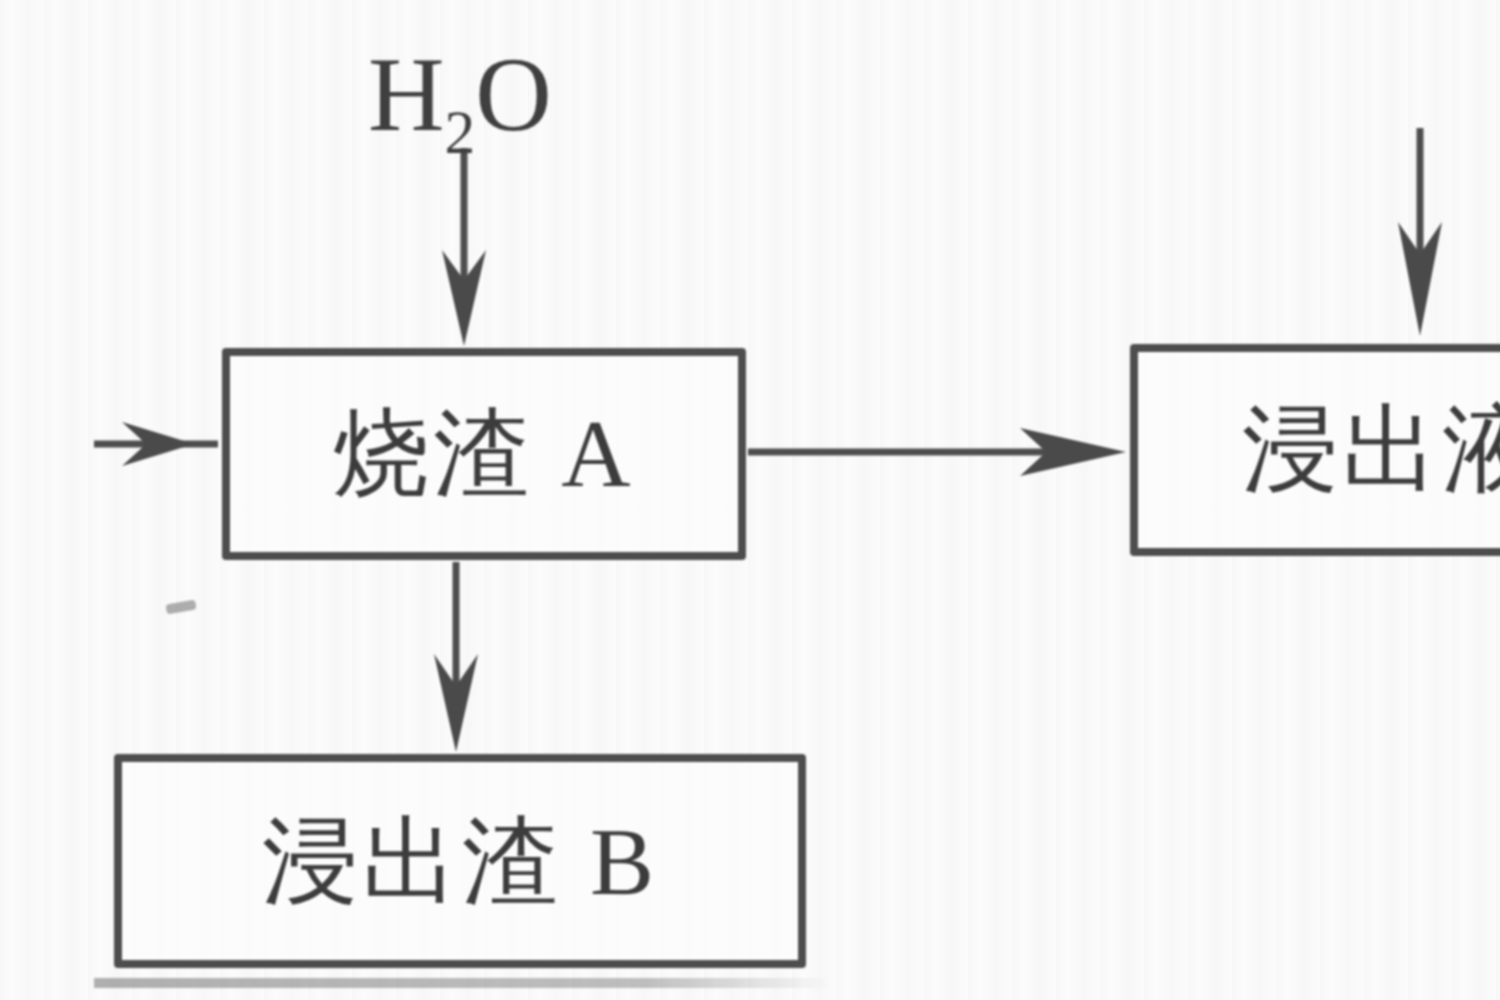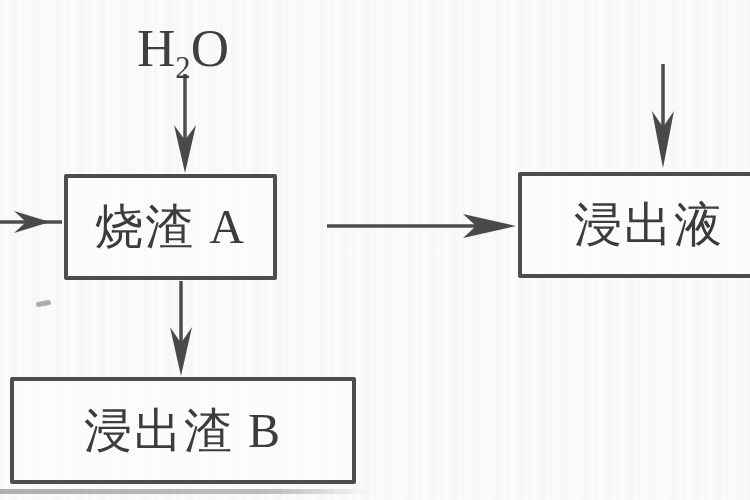--- a/index.html
+++ b/index.html
@@ -17,20 +17,21 @@
       repeating-linear-gradient(90deg,
         rgba(0,0,0,0.014) 0px, rgba(0,0,0,0.0) 6px,
         rgba(0,0,0,0.014) 14px, rgba(0,0,0,0.0) 22px),
       #fbfbfb;
   }
   .scan {
     position: absolute;
     inset: 0;
     filter: blur(0.5px);
     color: #3f3f3f;
+    margin-left: 47px;
   }
   .arrows {
     position: absolute;
     left: 0; top: 0;
   }
   .reagent {
     position: absolute;
     line-height: 1.05;
     white-space: nowrap;
     color: #3f3f3f;
@@ -56,21 +57,21 @@
     border-radius: 2px;
     background: rgba(253,253,253,0.6);
     display: flex;
     align-items: center;
     justify-content: center;
     font-size: 48px;
     letter-spacing: 2px;
     color: #3c3c3c;
     white-space: nowrap;
   }
-  .box.cinder-a   { left: 64px;  top: 174px; width: 213px; height: 106px; }
+  .box.cinder-a   { left: 64px;  top: 174px; width: 262px; height: 106px; }
   .box.leachate   { left: 518px; top: 172px; width: 262px; height: 106px; }
   .box.residue-b  { left: 10px;  top: 377px; width: 346px; height: 107px; }
 
   .artifact-line {
     position: absolute;
     left: 0;
     top: 489px;
     width: 368px;
     height: 5px;
     background: linear-gradient(to right,

